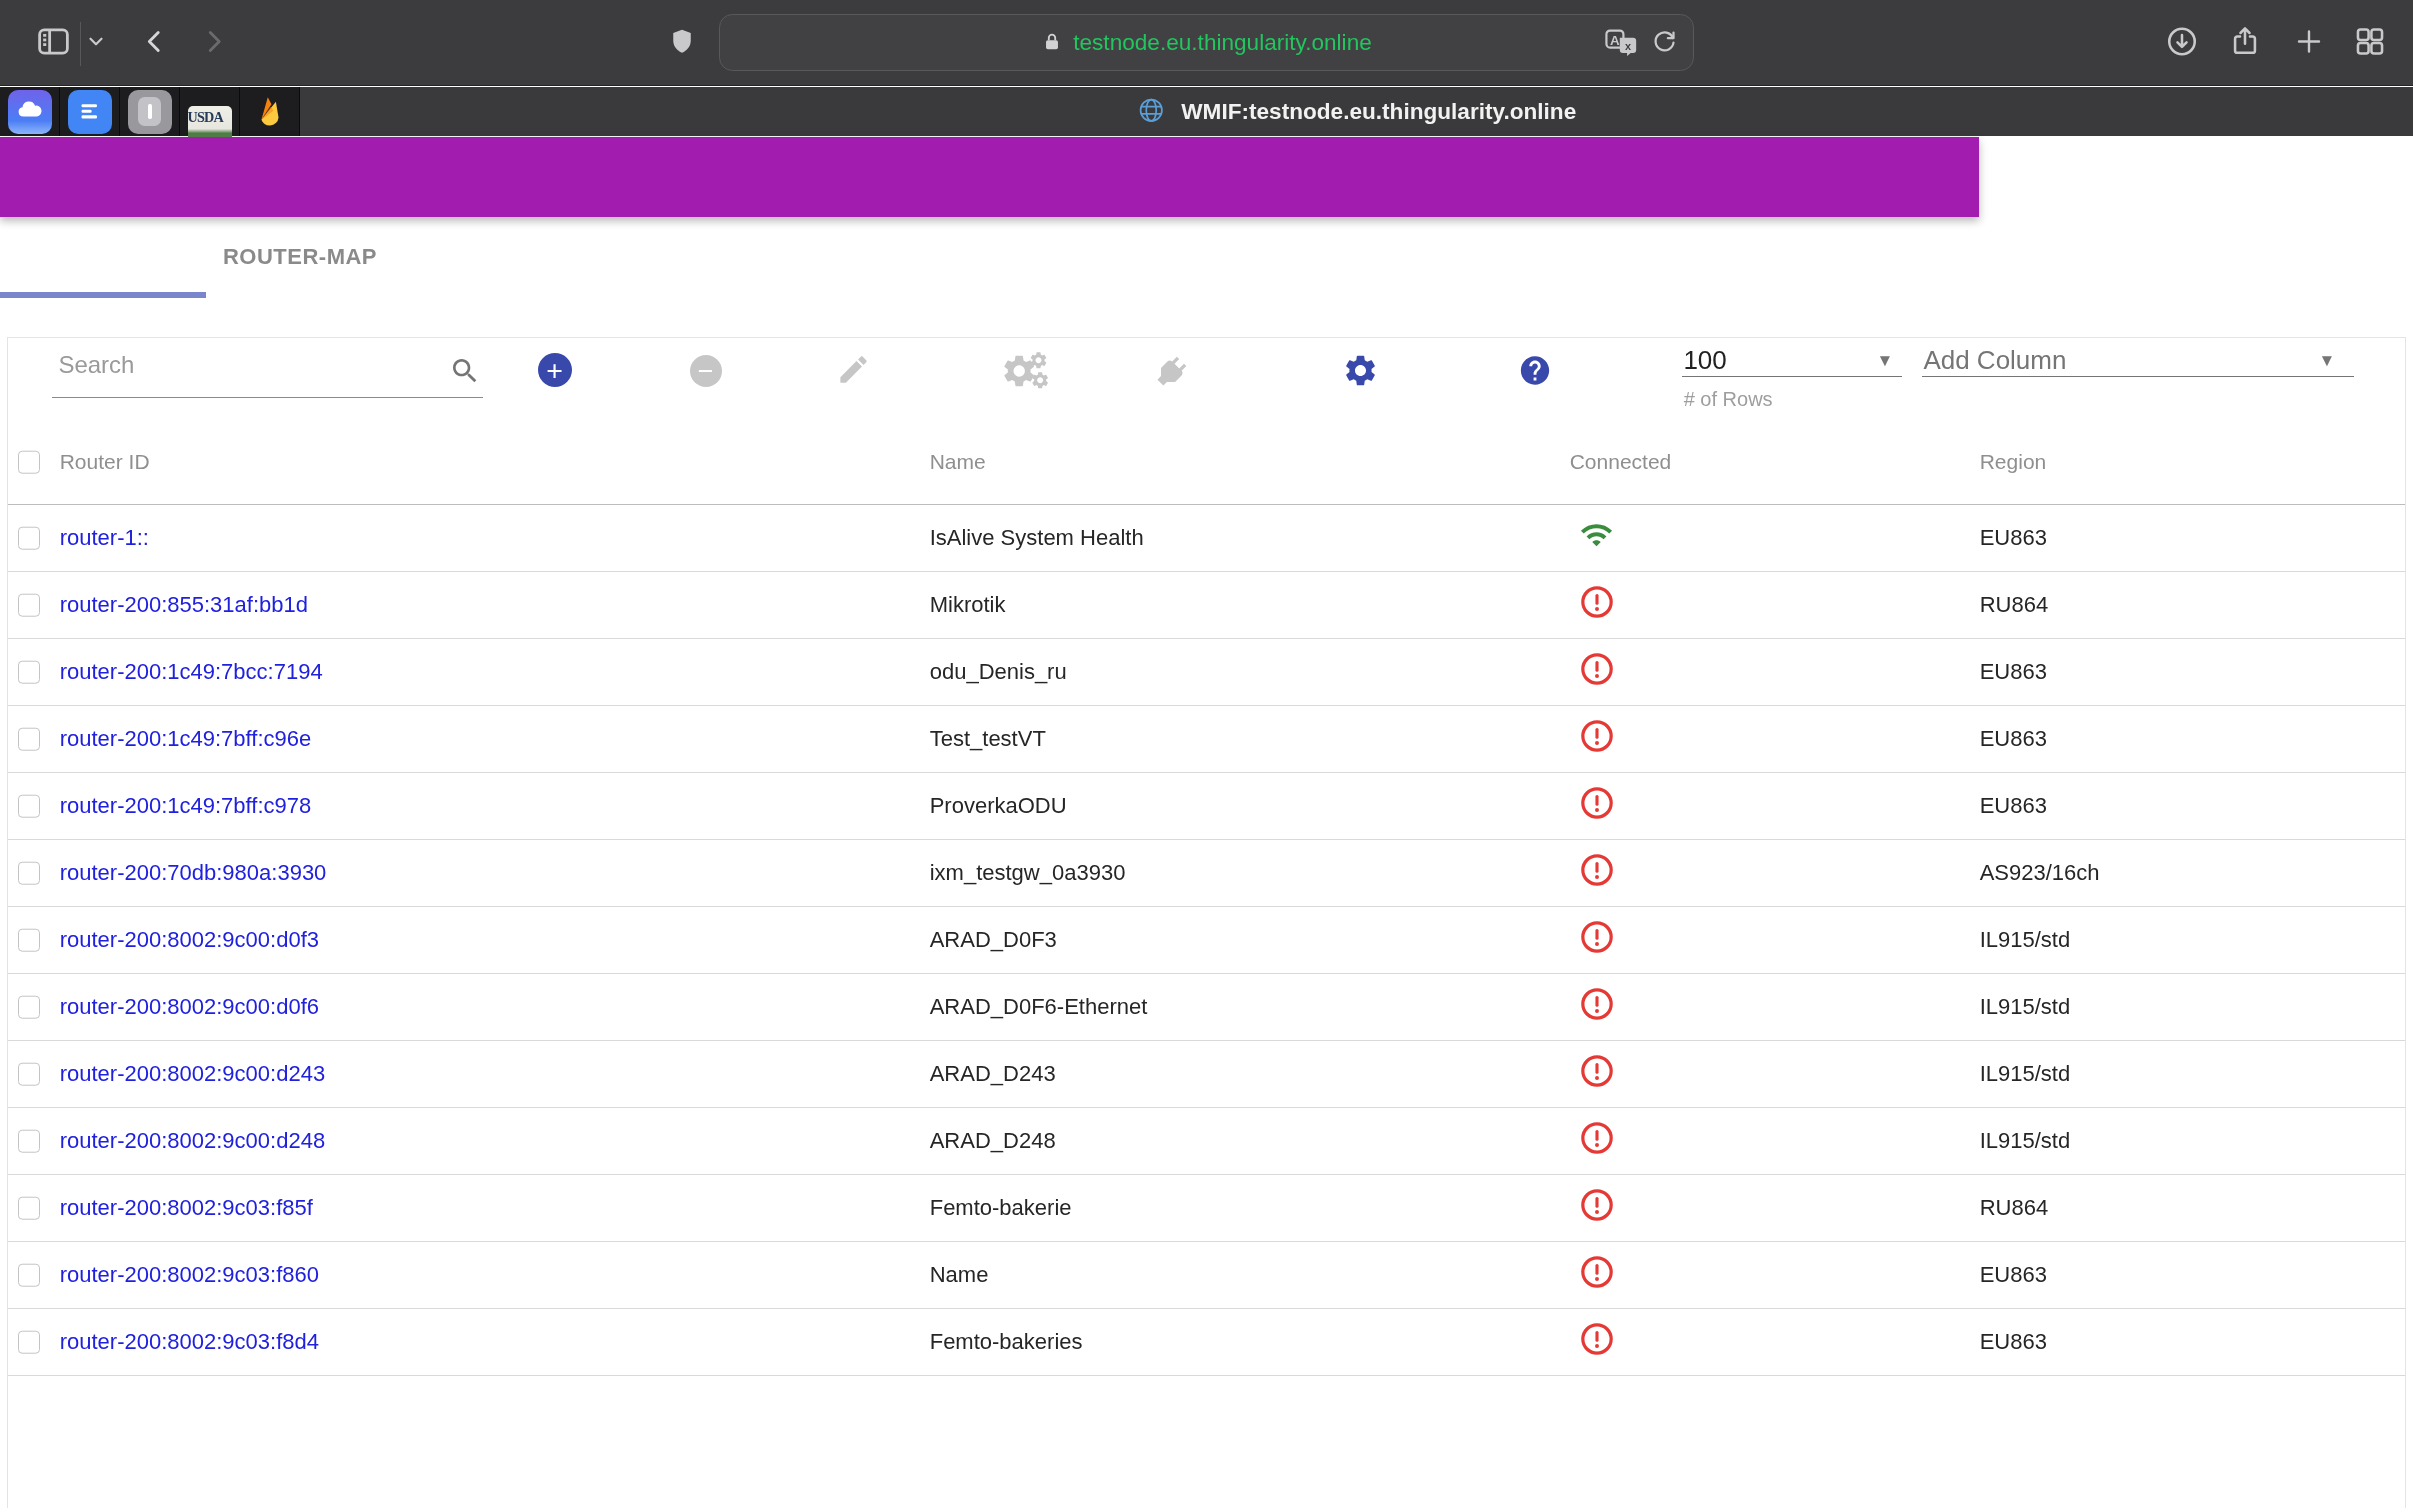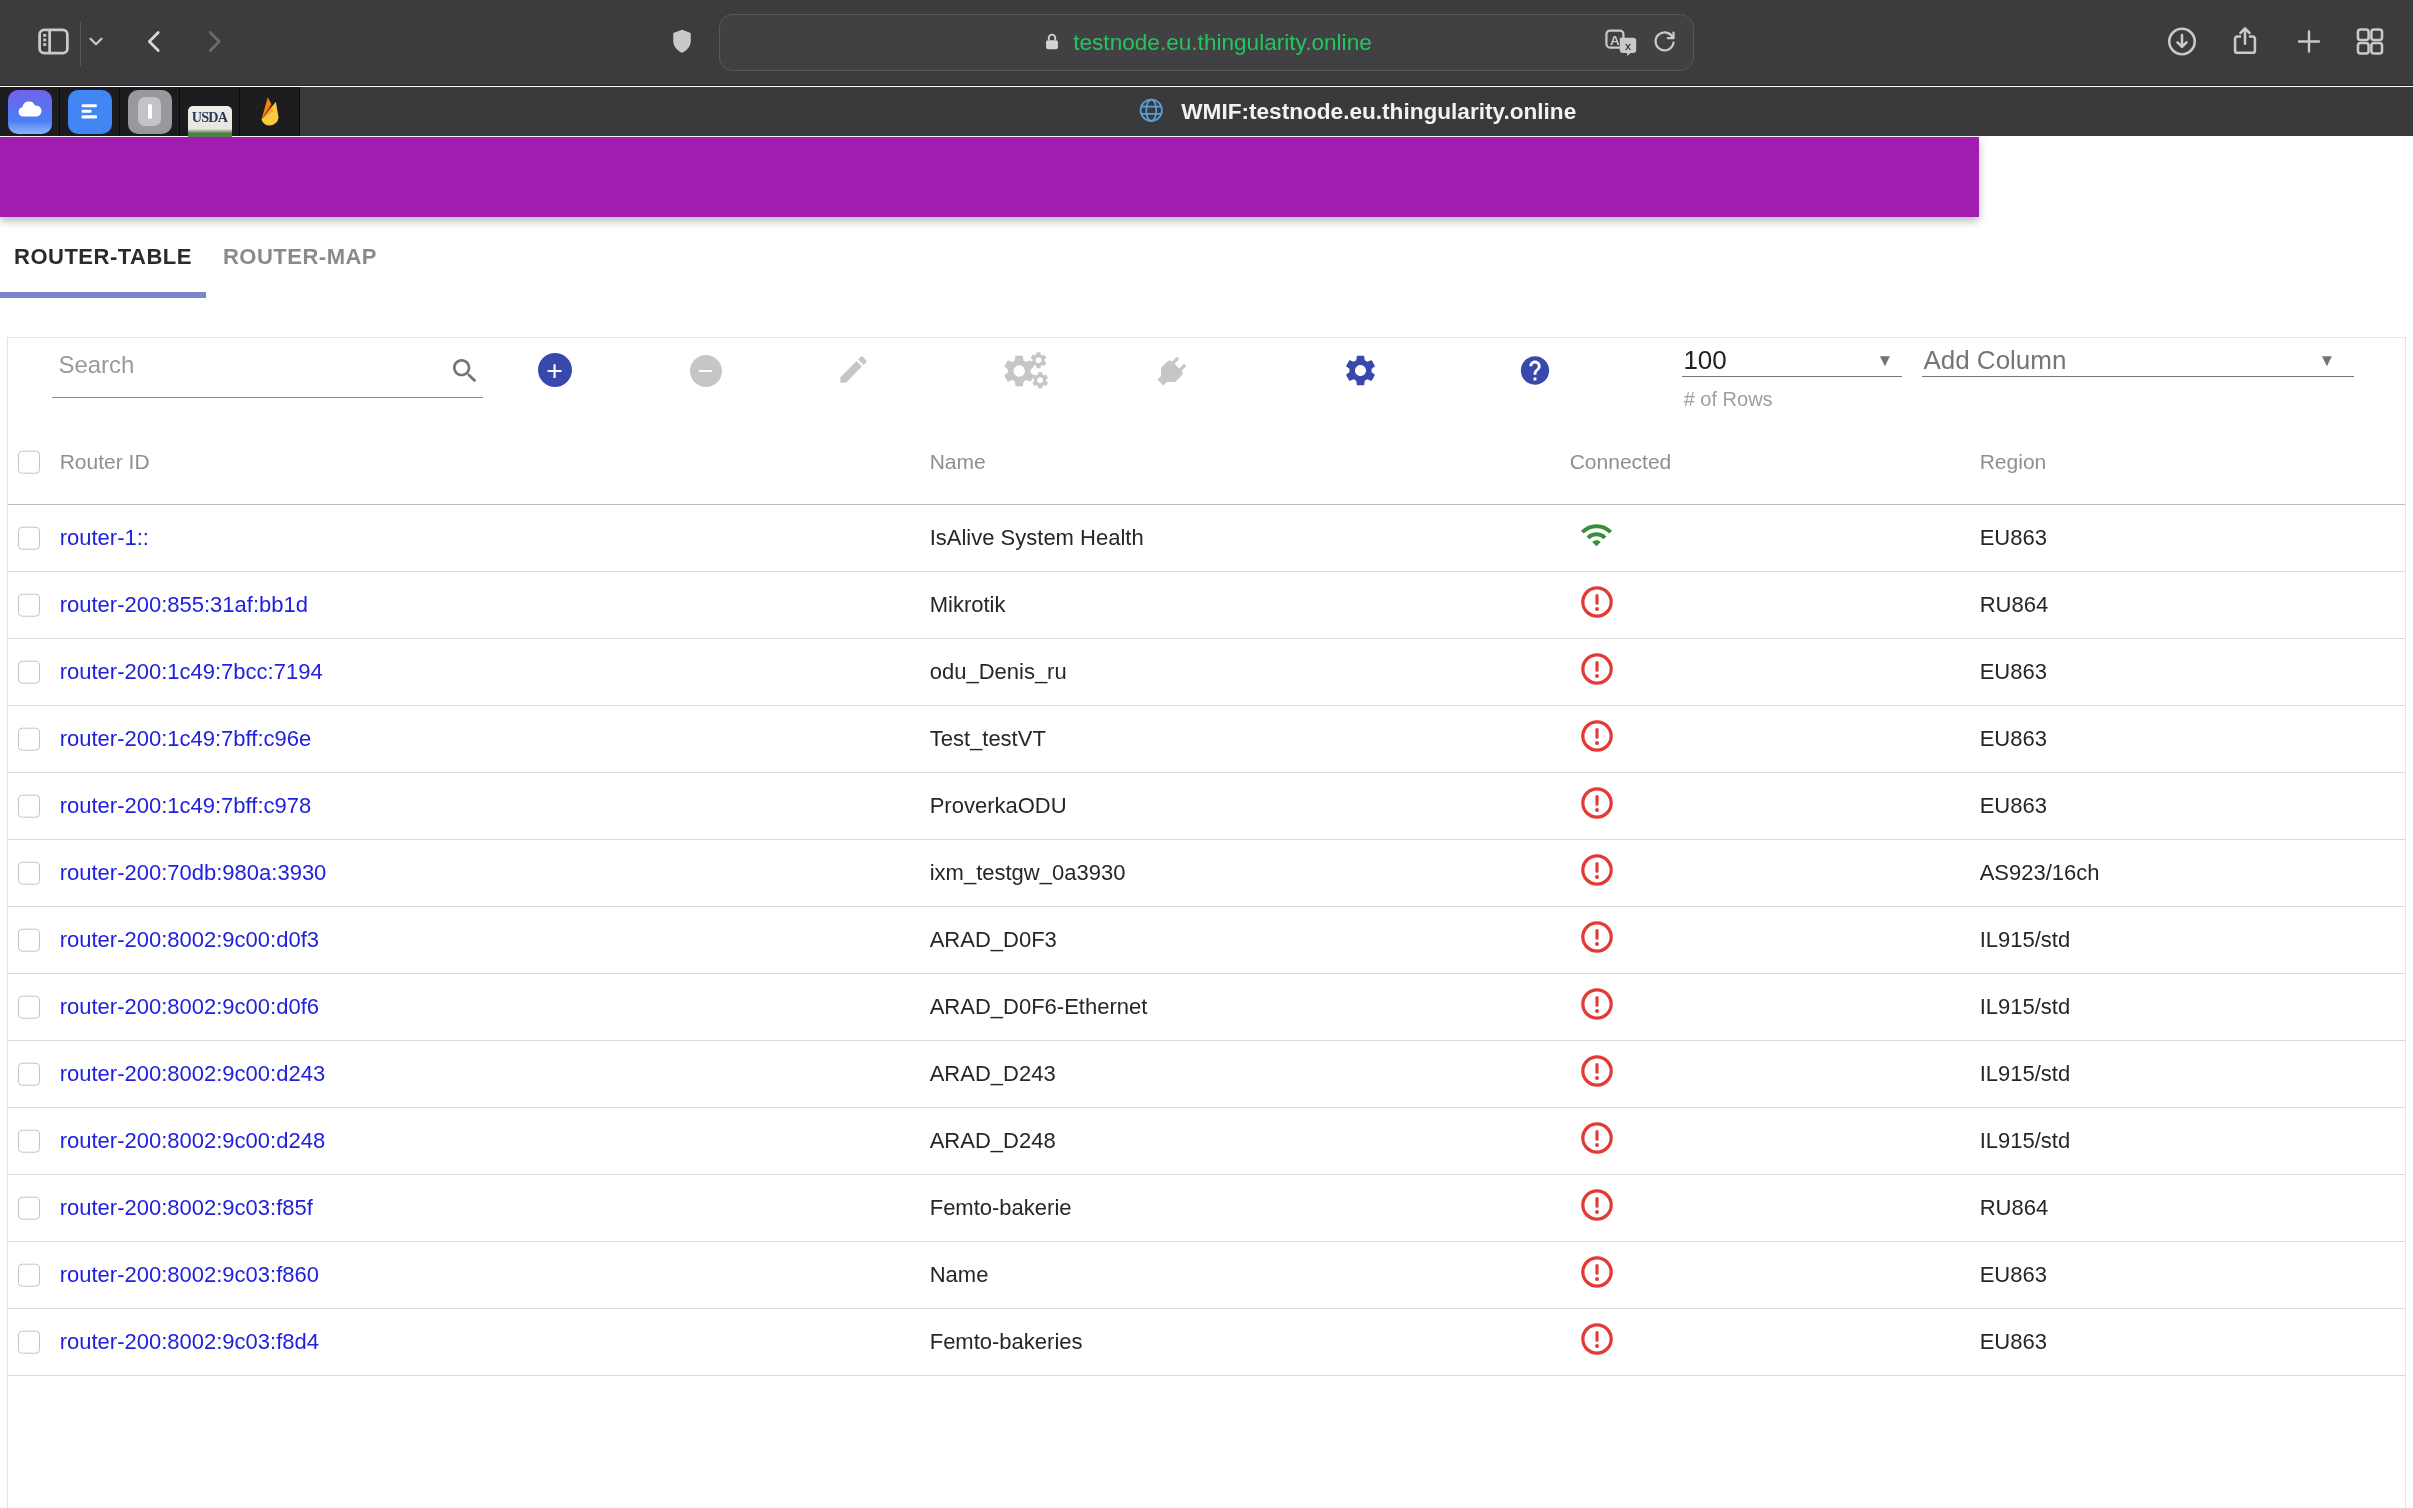--- a/index.html
+++ b/index.html
@@ -33,21 +33,21 @@
   .fav-docs { width:44px; height:44px; border-radius:10px; background:#4285f4;
     display:flex; align-items:center; justify-content:center; }
   .fav-info { width:44px; height:44px; border-radius:10px; background:#98989d;
     position:relative; }
   .fav-info .pill { position:absolute; left:10px; top:7.5px; width:23.5px; height:28.5px;
     background:#c3c3c7; border-radius:6.7px; }
   .fav-info .bar { position:absolute; left:20px; top:14.2px; width:4.2px; height:15px;
     background:#fff; border-radius:1.7px; }
   .fav-usda { width:44px; height:44px; border-radius:5px; overflow:hidden;
     background:linear-gradient(180deg,#efefe8 0%,#e7e7df 52%,#4e7d46 62%,#6e9f60 100%);
-    text-align:center;margin-top:32px; }
+    text-align:left;margin-top:32px; }
   .fav-usda span { font-family:"Liberation Serif","DejaVu Serif",serif; font-weight:700;
     font-size:14.2px; color:#273a57; line-height:22px; letter-spacing:-0.8px; }
 
   
   .appheader { position:absolute; top:137px; left:0; width:1979px; height:80px;
     background:#a21caf; box-shadow:0 4.2px 8.4px rgba(0,0,0,.28); z-index:5;text-align:center; }
   .burger { position:absolute; left:55px; top:166px; width:37px; cursor:pointer; }
   .burger div { height:4.2px; background:#fff; margin-bottom:5px; border-radius:0.8px; }
   .apptitle { position:absolute; left:184px; top:137px; height:80px; line-height:80px;
     color:#fff; font-size:31px; letter-spacing:0.3px; }
@@ -269,21 +269,20 @@
       </svg>
   </span>
   <span class="hicon" style="left:2269px">
     <svg width="35" height="35" viewBox="0 0 24 24" fill="#fff">
         <path d="M12 2C6.48 2 2 6.48 2 12s4.48 10 10 10 10-4.48 10-10S17.52 2 12 2zm1 17h-2v-2h2v2zm2.07-7.75l-.9.92C13.45 12.9 13 13.5 13 15h-2v-.5c0-1.1.45-2.1 1.17-2.83l1.24-1.26c.37-.36.59-.86.59-1.41 0-1.1-.9-2-2-2s-2 .9-2 2H8c0-2.21 1.79-4 4-4s4 1.79 4 4c0 .88-.36 1.68-.93 2.25z"></path>
       </svg>
   </span>
 </div>
 
 <div class="pagetabs">
-  <div class="ptab t1">ROUTER-TABLE</div>
   <div class="ptab t2">ROUTER-MAP</div>
   <div class="ptab-underline"></div>
 </div>
 
 <div class="card">
 
   <div class="searchwrap">
     <input type="text" placeholder="Search" style="">
     <span class="mag">
       <svg width="32" height="32" viewBox="0 0 24 24" fill="#757575">

